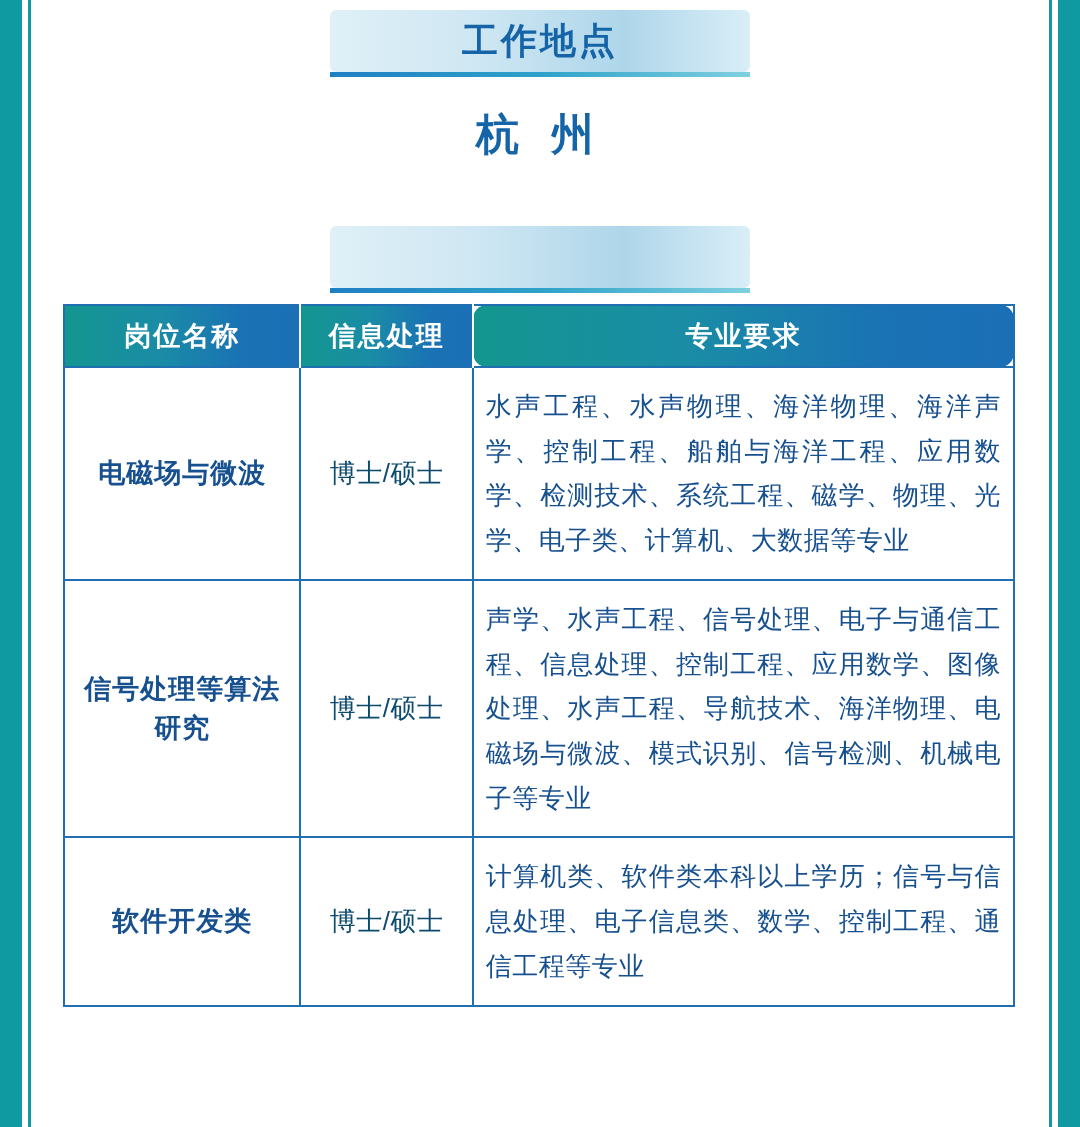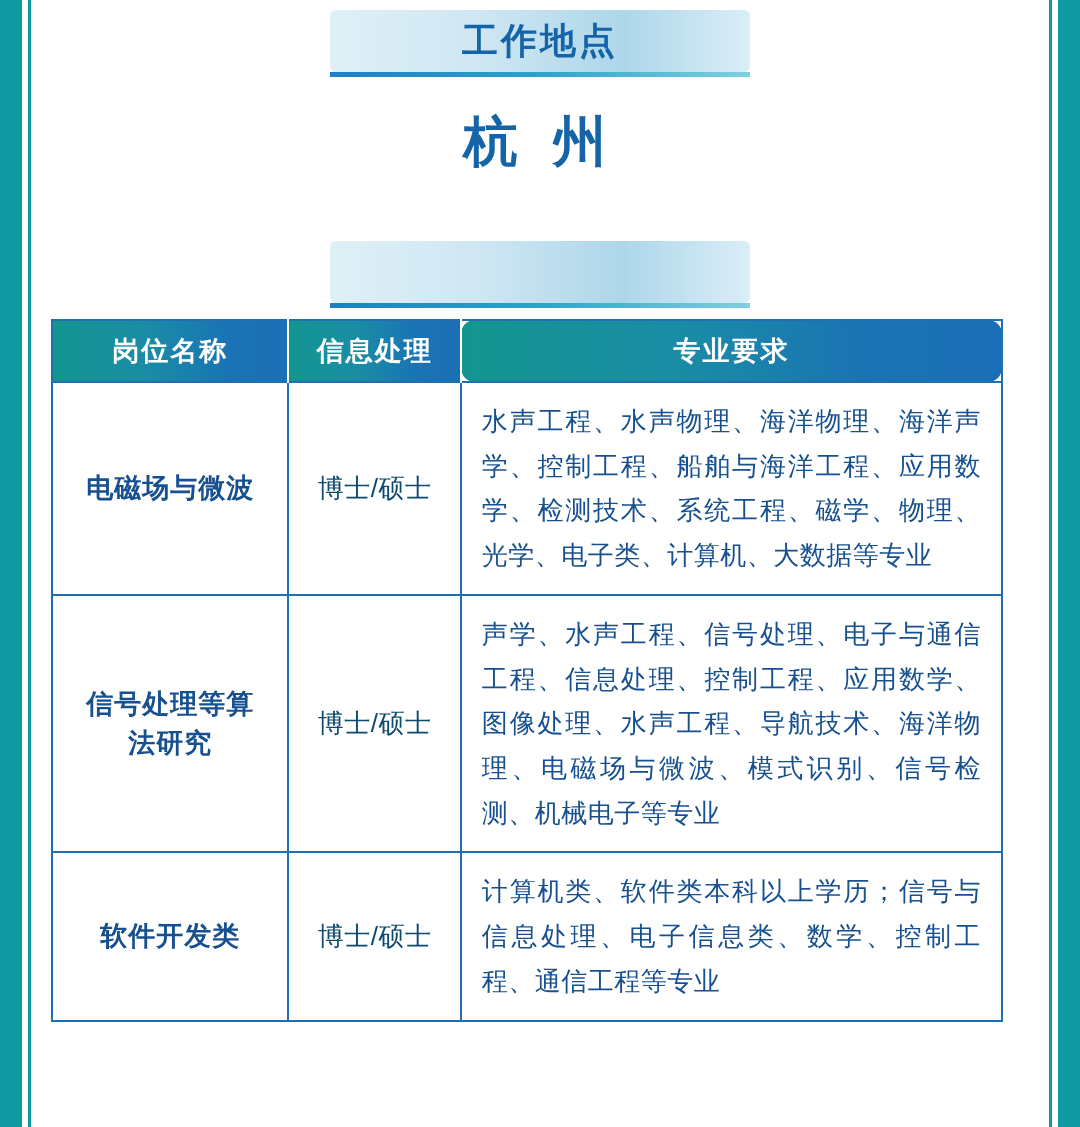--- a/index.html
+++ b/index.html
@@ -80,51 +80,51 @@
     left: 0;
     bottom: -5px;
     width: 420px;
     height: 5px;
     background: linear-gradient(90deg, #1f7fc4 0%, #2ea2c9 50%, #7fd0e0 100%);
   }
   .banner1 { margin-top: 10px; }
   .city {
     text-align: center;
     margin-top: 34px;
-    font-size: 54px;
+    font-size: 43px;
     font-weight: bold;
     color: #1564a8;
     letter-spacing: 10px;
   }
   .banner2 { margin-top: 62px; }
 
   
   table.jobs {
     margin-top: 16px;
     width: 952px;
-    margin-left: 20px;
+    margin-left: 32px;
     border-collapse: collapse;
     table-layout: fixed;
     border: 2px solid #1f6fb2;
   }
   table.jobs thead th {
     background: linear-gradient(90deg, #13968f 0%, #1a8ca6 40%, #1a73b4 75%, #1b6fb6 100%);
     color: #ffffff;
     font-size: 27px;
     font-weight: bold;
     letter-spacing: 2px;
     height: 58px;
     border-right: 2px solid #ffffff;
     vertical-align: middle;
   }
   table.jobs thead th:last-child { border-right: none; border-radius: 14px; }
   table.jobs td {
     border: 2px solid #1f6fb2;
     vertical-align: middle;
-    padding: 16px 20px;
+    padding: 16px 12px;
   }
   .col-name { width: 236px; }
   .col-edu  { width: 172px; }
   .col-major{ width: 540px; }
 
   td.name {
     text-align: center;
     font-size: 27px;
     font-weight: bold;
     color: #17508f;

